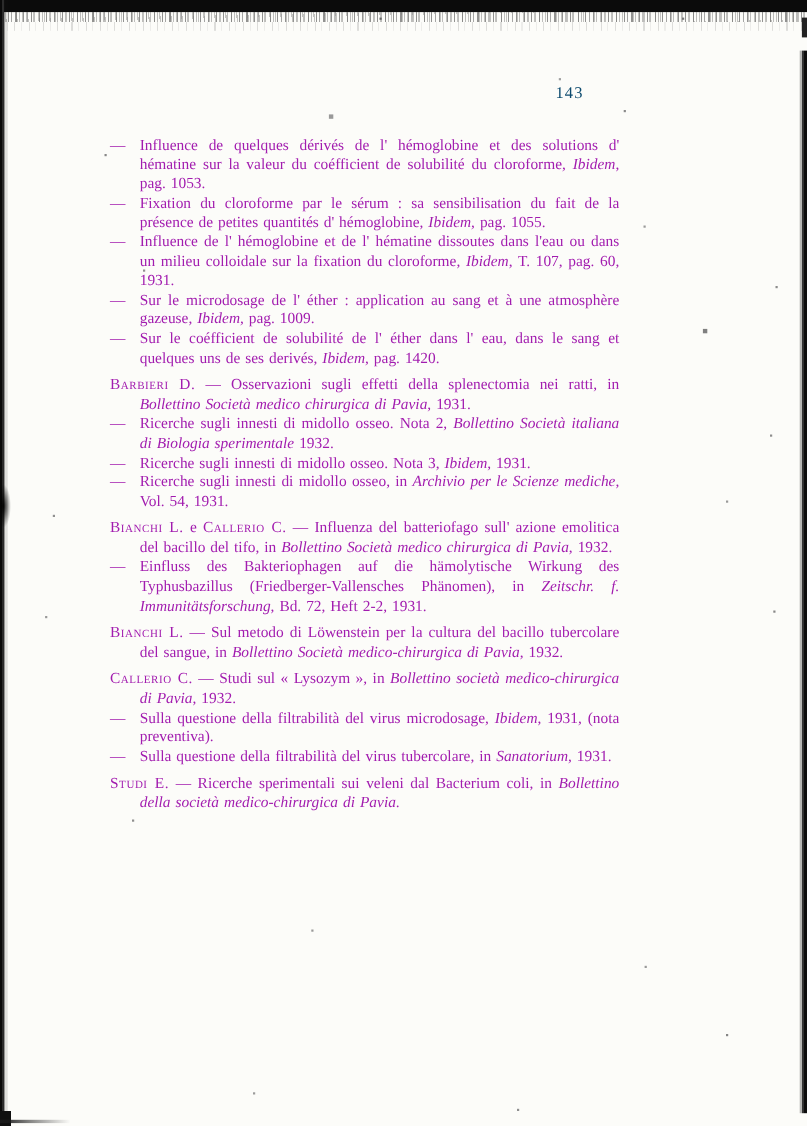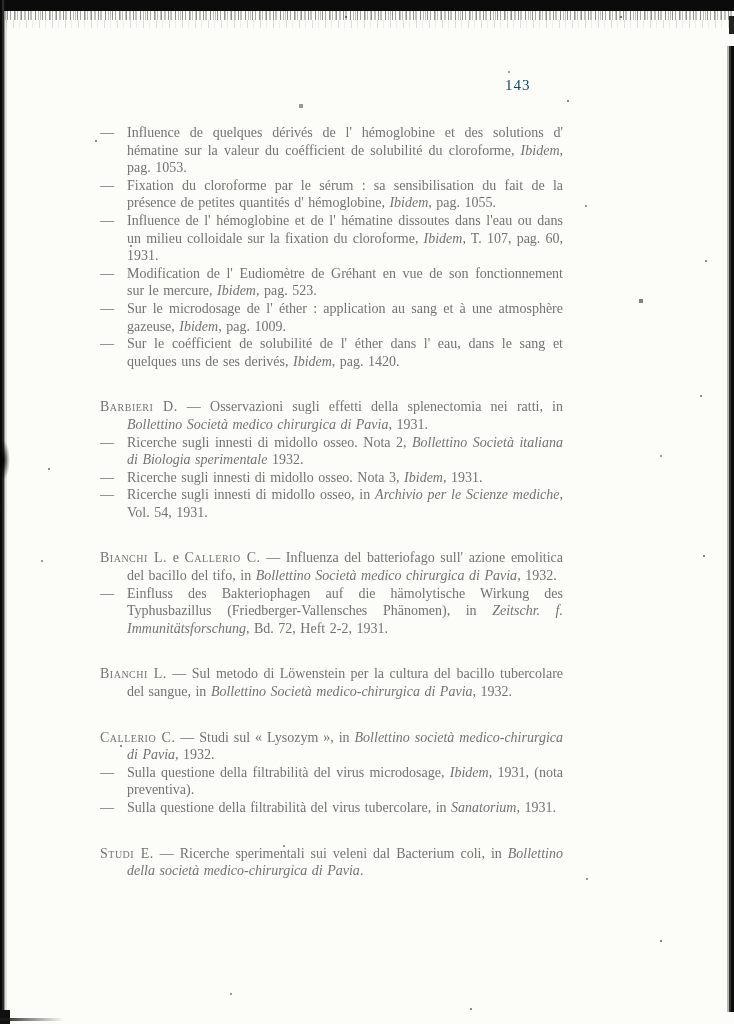--- a/index.html
+++ b/index.html
@@ -67,24 +67,24 @@
       360px 244px 0 #8c8c8c, 163px 55px 0 #a0a0a0;
   }
 
   
   .page-number {
     position: absolute; left: 505px; top: 77px;
     font-size: 15px; letter-spacing: 1px; color: #0c4a6e;
   }
   .content {
     position: absolute; left: 100px; top: 124px; width: 463px;
-    color: #737373;
+    color: #a21caf;
   }
   .bib-section { margin: 0; }
-  .bib-section + .bib-section { margin-top: 28px; }
+  .bib-section + .bib-section { margin-top: 7px; }
   .entry {
     margin: 0;
     font-size: 14px;
     line-height: 17.6px;
     text-align: justify;
     padding-left: 27px;
     text-indent: -27px;
     word-spacing: 1px;
   }
   .entry .dash { display: inline-block; width: 27px; text-indent: 0; }
@@ -104,21 +104,20 @@
 <div class="bottom-mark"></div>
 <div class="bottom-line"></div>
 <div class="speckles"></div>
 
 <div class="page-number">143</div>
 <main class="content">
     <section class="bib-section">
       <p class="entry"><span class="dash">—</span><span>Influence de quelques dérivés de l' hémoglobine et des solutions d' hématine sur la valeur du coéfficient de solubilité du cloroforme, </span><span class="it">Ibidem</span><span>, pag. 1053.</span></p>
       <p class="entry"><span class="dash">—</span><span>Fixation du cloroforme par le sérum : sa sensibilisation du fait de la présence de petites quantités d' hémoglobine, </span><span class="it">Ibidem</span><span>, pag. 1055.</span></p>
       <p class="entry"><span class="dash">—</span><span>Influence de l' hémoglobine et de l' hématine dissoutes dans l'eau ou dans un milieu colloidale sur la fixation du cloroforme, </span><span class="it">Ibidem</span><span>, T. 107, pag. 60, 1931.</span></p>
-      <p class="entry"><span class="dash">—</span><span>Modification de l' Eudiomètre de Gréhant en vue de son fonctionnement sur le mercure, </span><span class="it">Ibidem</span><span>, pag. 523.</span></p>
       <p class="entry"><span class="dash">—</span><span>Sur le microdosage de l' éther : application au sang et à une atmosphère gazeuse, </span><span class="it">Ibidem</span><span>, pag. 1009.</span></p>
       <p class="entry"><span class="dash">—</span><span>Sur le coéfficient de solubilité de l' éther dans l' eau, dans le sang et quelques uns de ses derivés, </span><span class="it">Ibidem</span><span>, pag. 1420.</span></p>
     </section>
     <section class="bib-section">
       <p class="entry"><span class="sc">Barbieri D.</span><span> — Osservazioni sugli effetti della splenectomia nei ratti, in </span><span class="it">Bollettino Società medico chirurgica di Pavia</span><span>, 1931.</span></p>
       <p class="entry"><span class="dash">—</span><span>Ricerche sugli innesti di midollo osseo. Nota 2, </span><span class="it">Bollettino Società italiana di Biologia sperimentale</span><span> 1932.</span></p>
       <p class="entry"><span class="dash">—</span><span>Ricerche sugli innesti di midollo osseo. Nota 3, </span><span class="it">Ibidem</span><span>, 1931.</span></p>
       <p class="entry"><span class="dash">—</span><span>Ricerche sugli innesti di midollo osseo, in </span><span class="it">Archivio per le Scienze mediche</span><span>, Vol. 54, 1931.</span></p>
     </section>
     <section class="bib-section">

